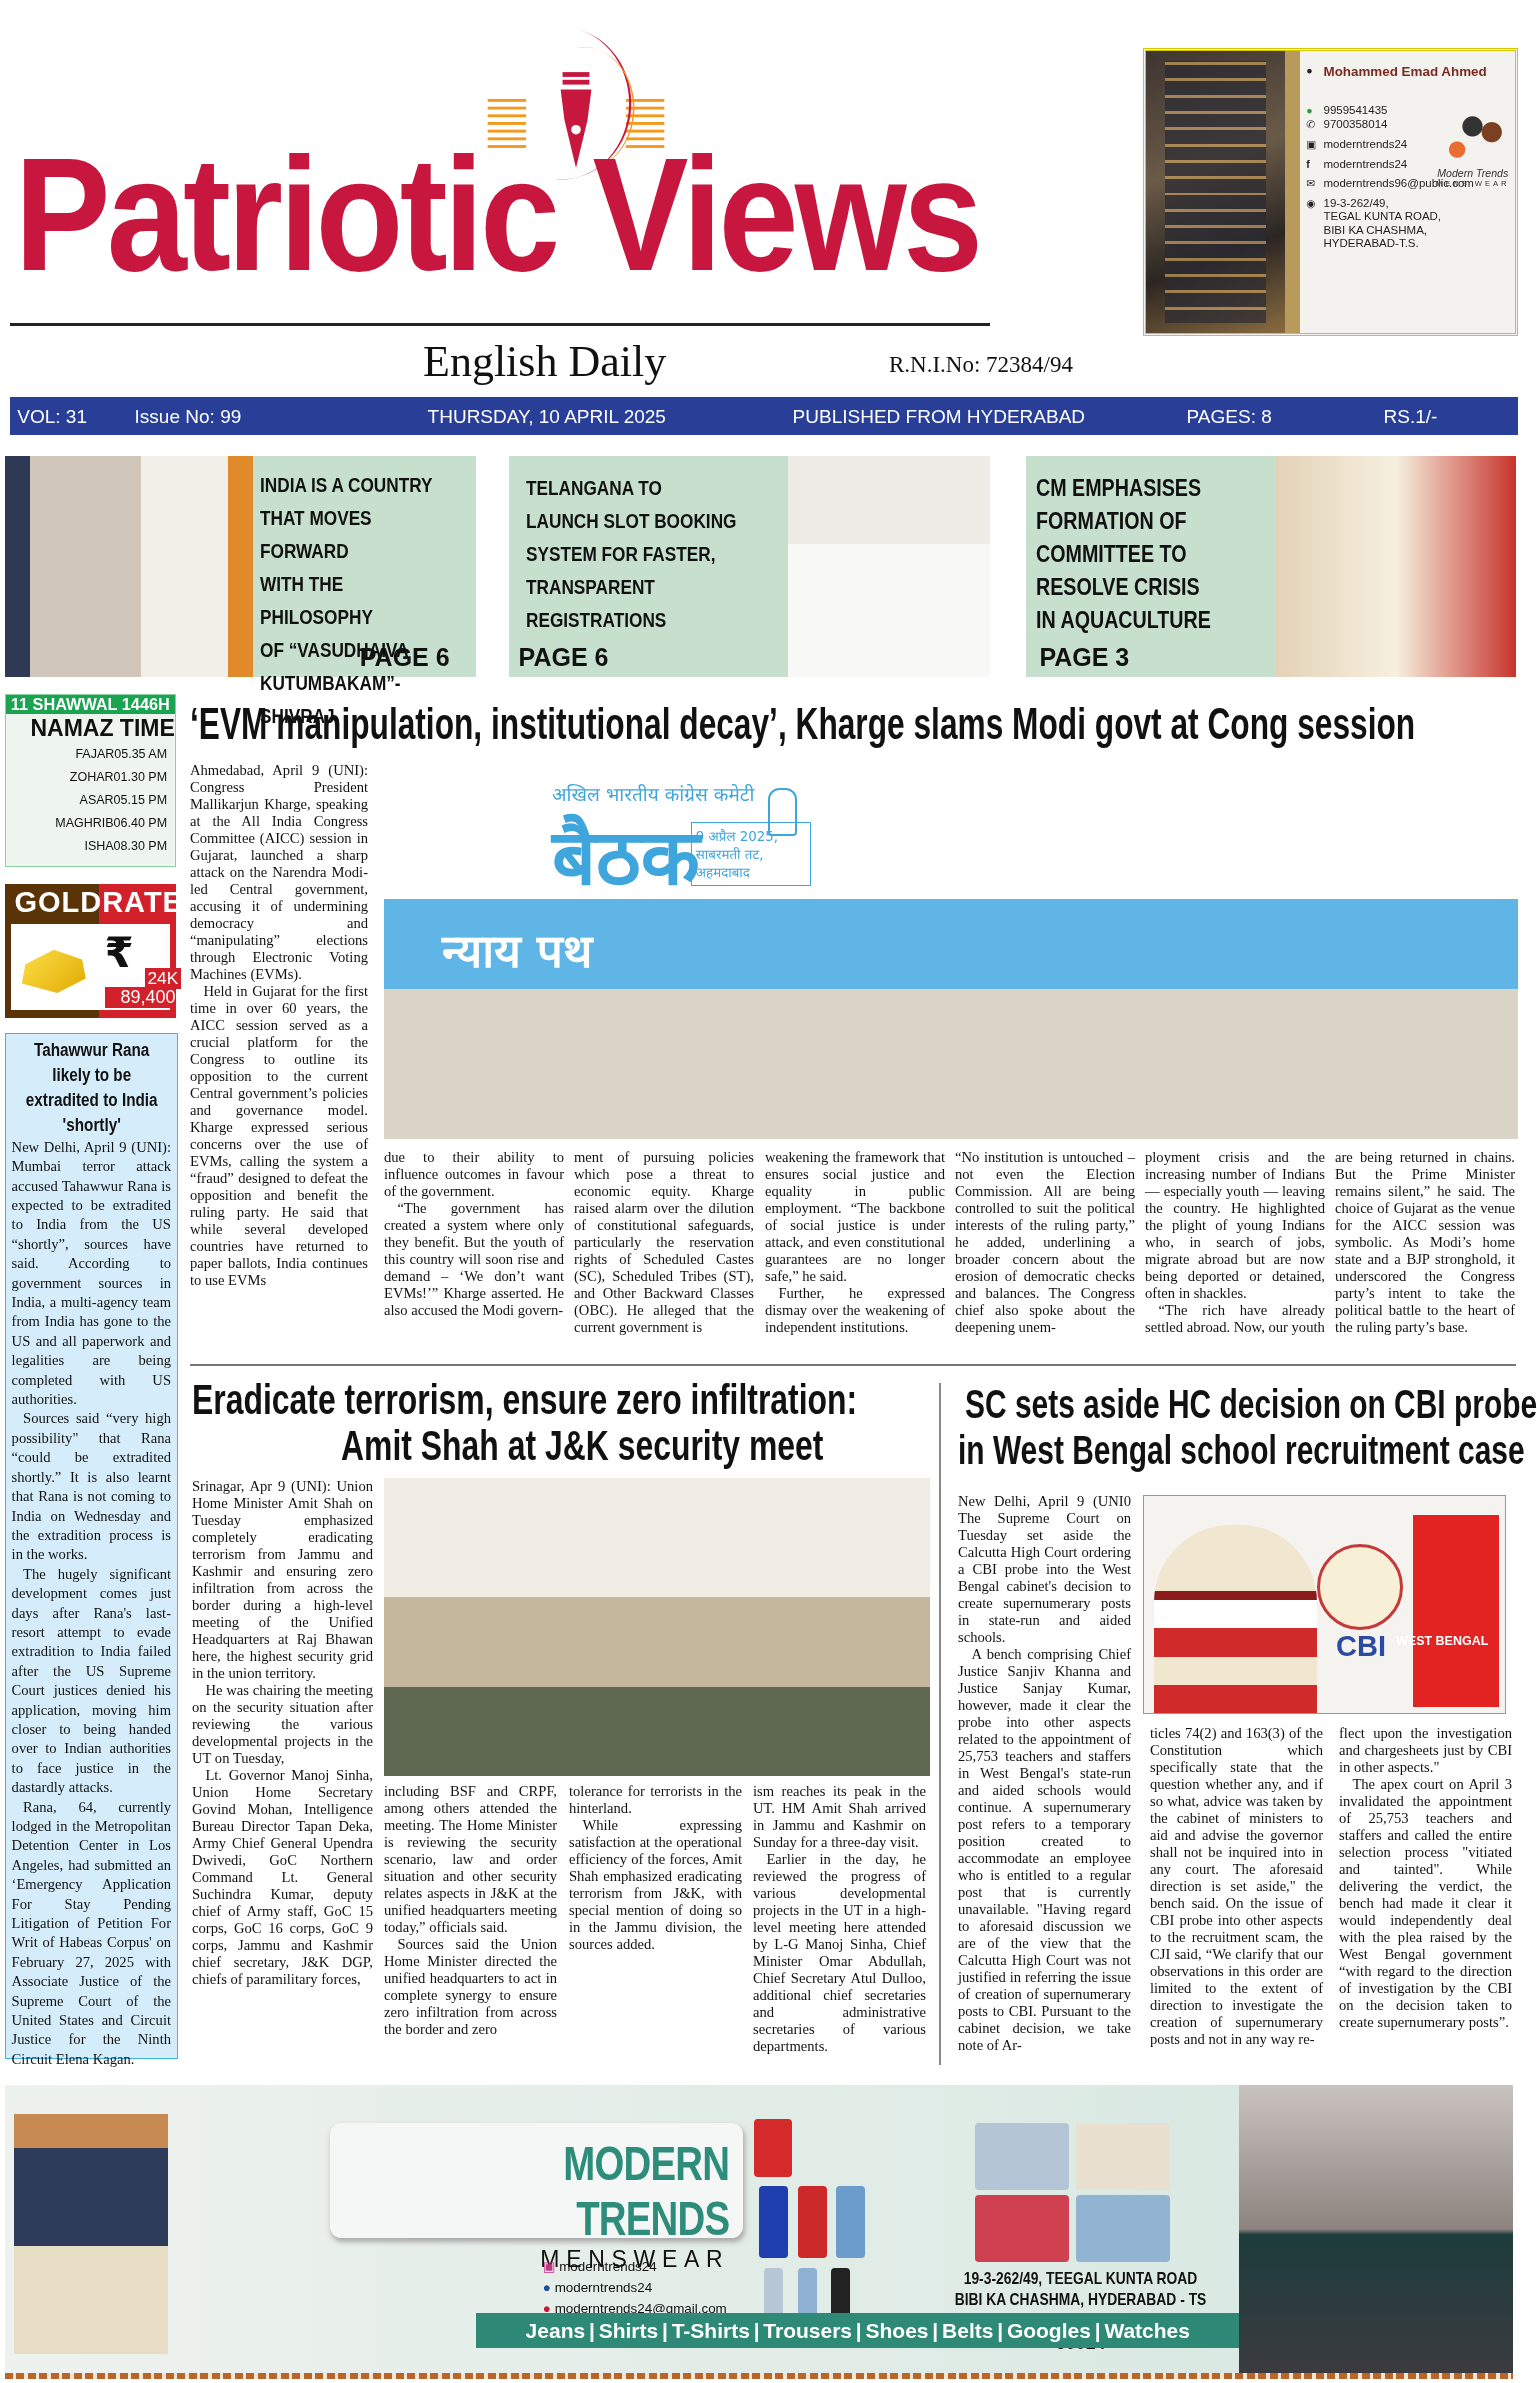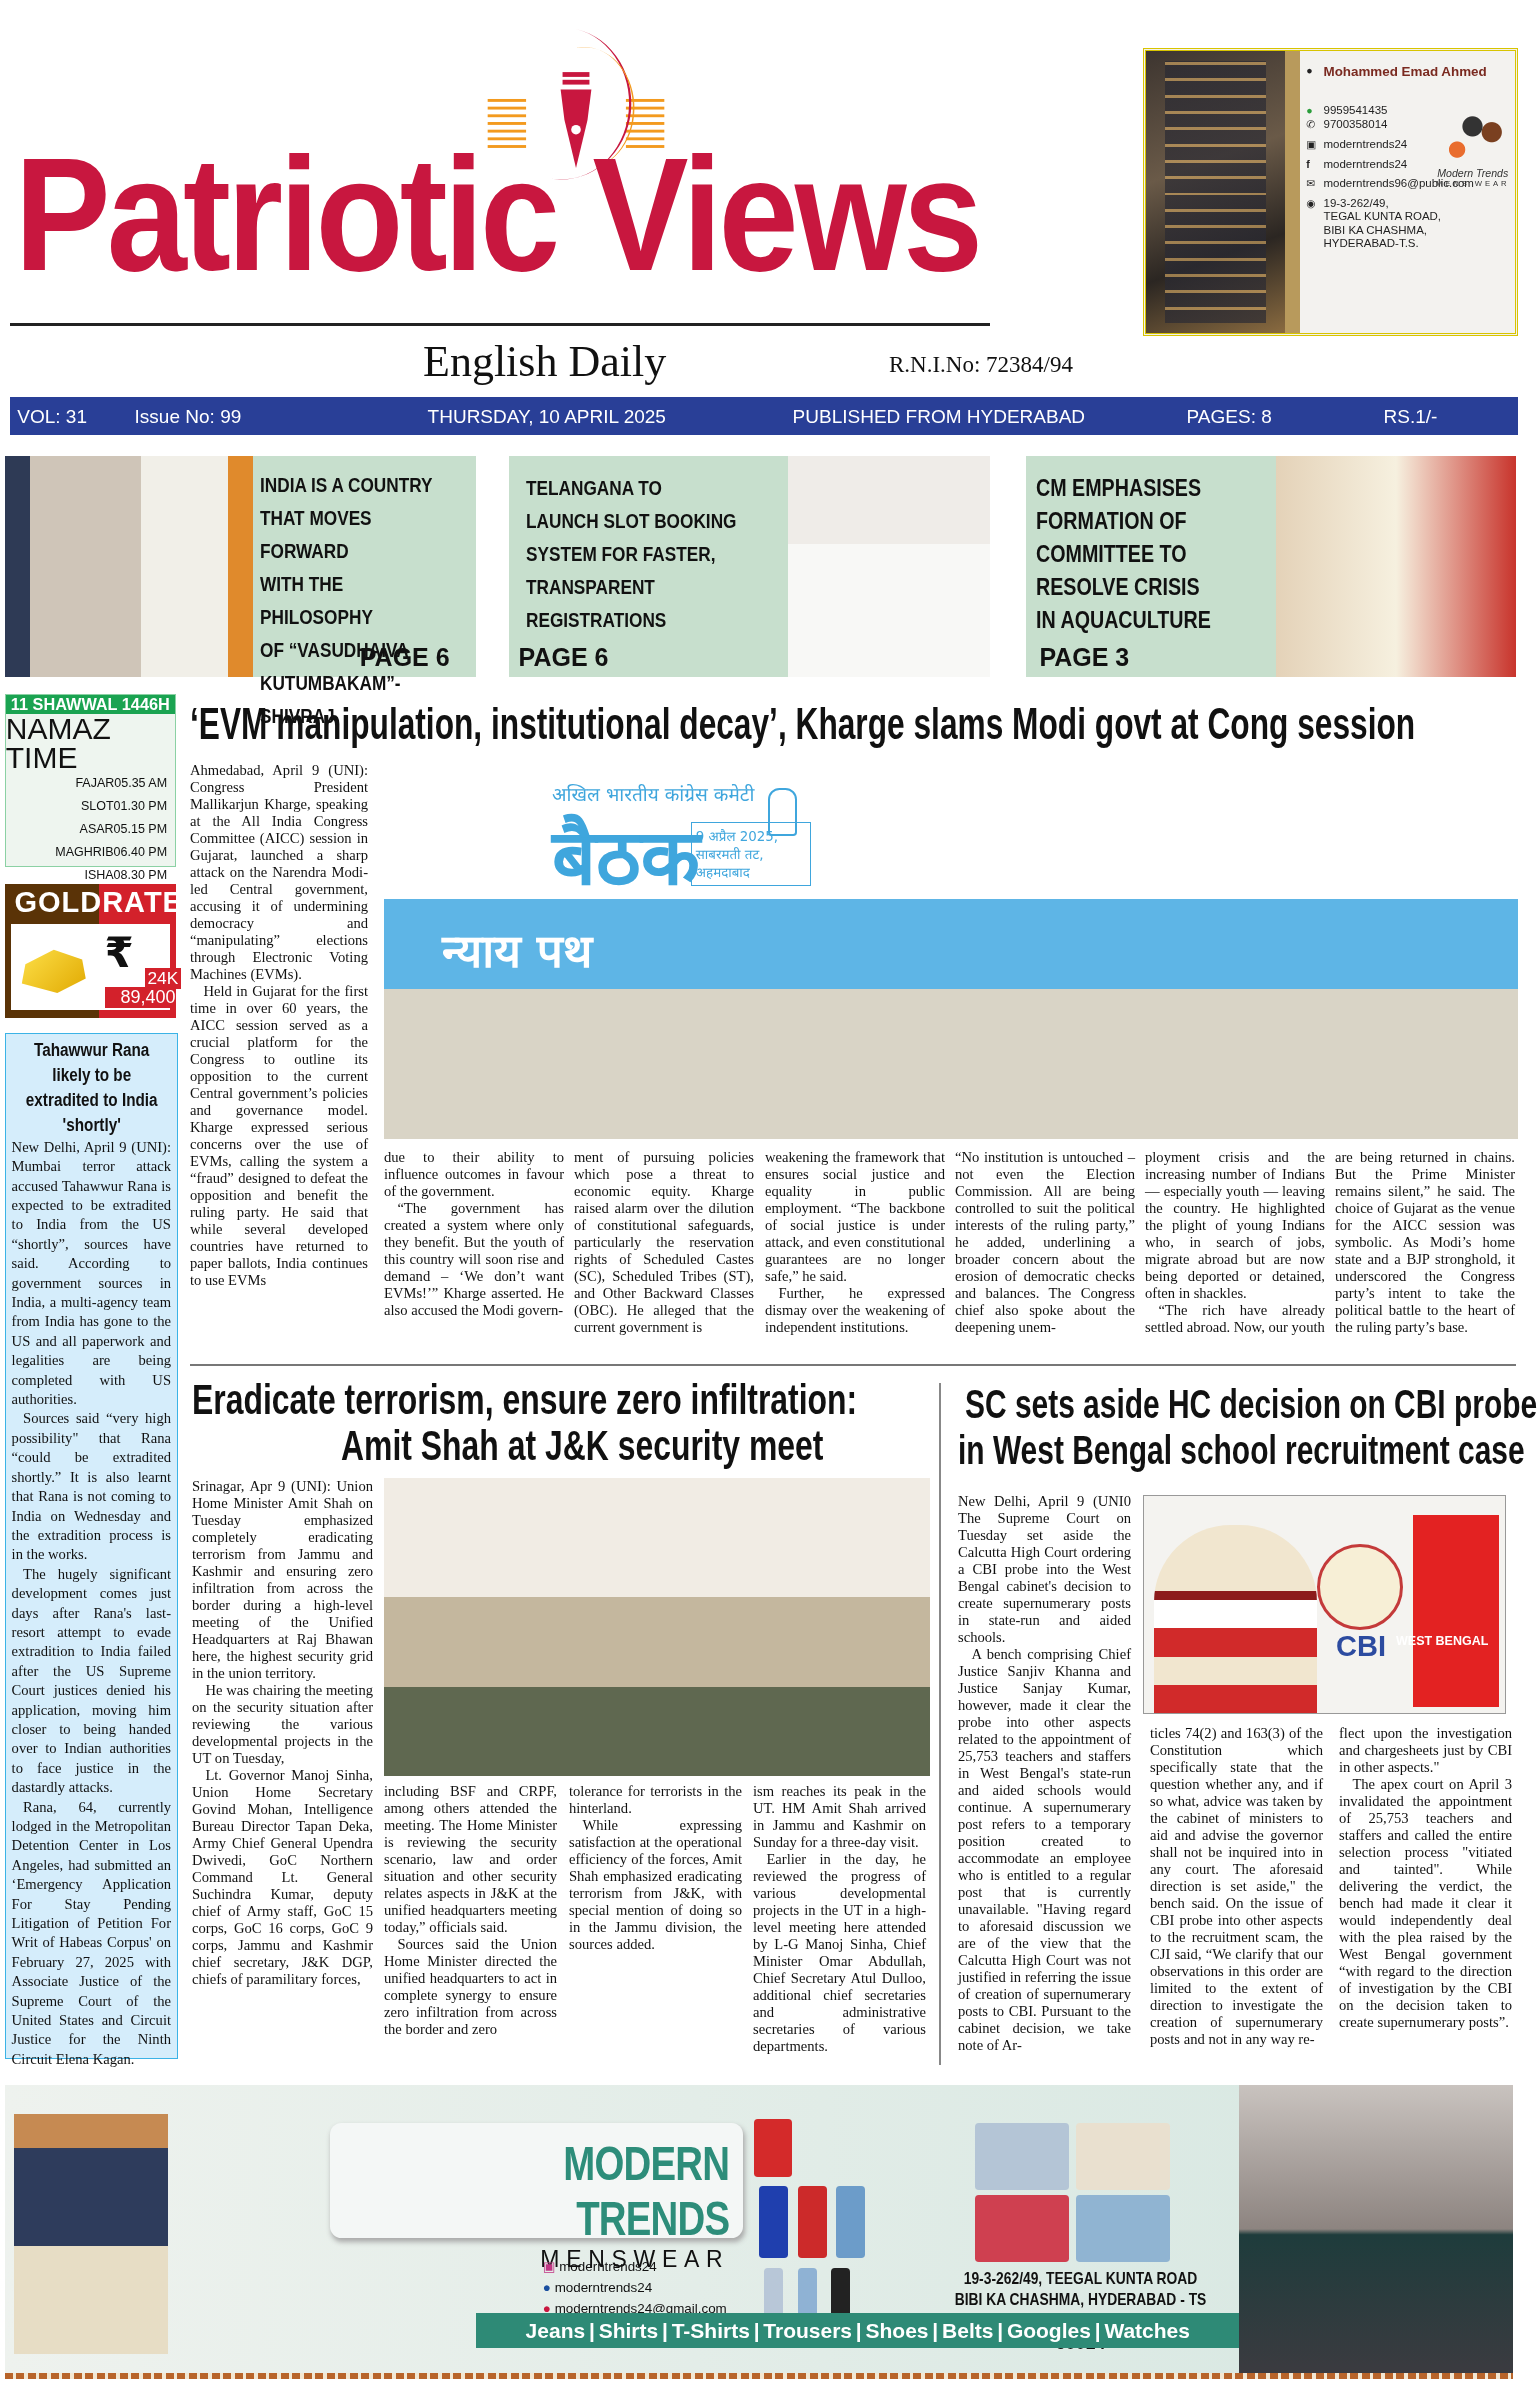--- a/index.html
+++ b/index.html
@@ -26,21 +26,21 @@
 .infobar{left:9.6px;top:397px;width:1508px;height:38px;background:#293f97;color:#fff;font-family:"Liberation Sans",sans-serif;font-size:19px;display:flex;align-items:center}
 .infobar span{position:absolute;top:8.6px}
 
 .teaser{top:456px;height:221px;background:#c7dfcd}
 .teaser .t-text{position:absolute;font-family:"Liberation Sans",sans-serif;font-weight:bold;font-size:21px;line-height:33px;color:#111;text-transform:uppercase;transform:scaleX(.82);transform-origin:left top}
 .teaser .t-page{position:absolute;font-family:"Liberation Sans",sans-serif;font-weight:900;font-size:25px;color:#111}
 .imgph{position:absolute;background:linear-gradient(135deg,#ddd,#aaa)}
 
 .namaz{left:4.8px;top:694px;width:171px;height:173px;border:1.9px solid #8bd1a4;background:#eef5ef}
 .namaz .hd{background:#1aa351;color:#fff;font-family:"Liberation Sans",sans-serif;font-weight:bold;font-size:16.3px;text-align:center;height:19px;line-height:19px}
-.namaz .ti{font-family:"Liberation Sans",sans-serif;font-weight:400;font-size:30px;text-align:left;line-height:29px}
+.namaz .ti{font-family:"Liberation Sans",sans-serif;font-weight:700;font-size:23px;text-align:right;line-height:29px}
 .namaz .r{display:flex;justify-content:flex-end;font-family:"Liberation Sans",sans-serif;font-size:12.5px;padding:1.9px 7.7px 1.9px 5.8px;height:23px;line-height:19px}
 .gold{left:4.8px;top:884px;width:171px;height:134px;background:linear-gradient(90deg,#5a3307 55%,#d3212b 55%)}
 .gold .gh{font-family:"Liberation Sans",sans-serif;font-weight:900;font-size:29px;color:#fff;padding:1.9px 9.6px;letter-spacing:1px}
 .gold .gb{position:absolute;left:5.8px;top:40px;width:159px;height:86px;background:#fff}
 .gold .bar{position:absolute;left:7.7px;top:21px;width:71px;height:48px;background:linear-gradient(135deg,#ffe34d,#e0a800);clip-path:polygon(10% 40%,50% 10%,90% 30%,95% 70%,55% 100%,5% 80%)}
 .gold .rs{position:absolute;left:94px;top:3.8px;font-size:42px;font-weight:bold;font-family:"DejaVu Sans",sans-serif}
 .gold .k{position:absolute;left:134px;top:44px;background:#d3212b;color:#fff;font-family:"Liberation Sans",sans-serif;font-size:17.3px;padding:0 2.9px}
 .gold .pr{position:absolute;left:94px;top:63px;width:71px;background:#d3212b;color:#fff;font-family:"Liberation Sans",sans-serif;font-size:18px;text-align:right}
 .rana{left:4.8px;top:1033px;width:173px;height:1026px;background:#d5edfb;border:1.9px solid #3bb3e6;padding:3.8px 5.8px}
 .rana .h{font-family:"Liberation Sans",sans-serif;font-weight:bold;font-size:18px;text-align:center;line-height:25px;transform:scaleX(.85)}
@@ -184,21 +184,21 @@
 </div>
 
 <div class="abs namaz">
   <div class="hd">11 SHAWWAL 1446H</div>
   <div class="ti">NAMAZ TIME</div>
   <div class="r">
       <span>FAJAR</span>
       <span>05.35 AM</span>
     </div>
   <div class="r">
-      <span>SLOT</span>
+      <span>ZOHAR</span>
       <span>01.30 PM</span>
     </div>
   <div class="r">
       <span>ASAR</span>
       <span>05.15 PM</span>
     </div>
   <div class="r">
       <span>MAGHRIB</span>
       <span>06.40 PM</span>
     </div>

